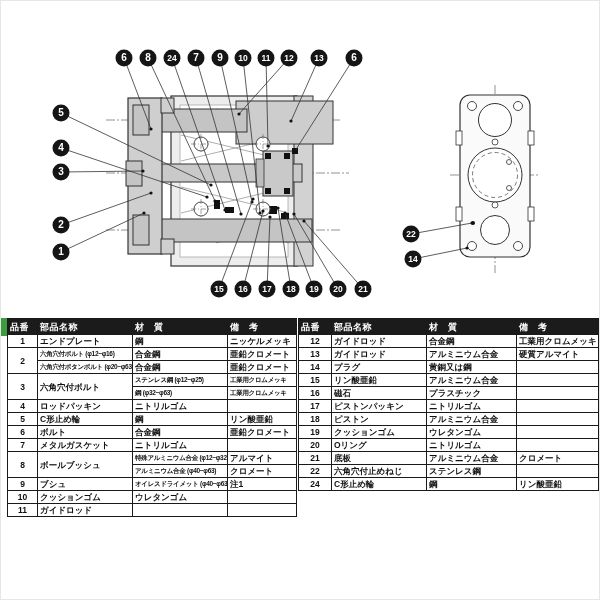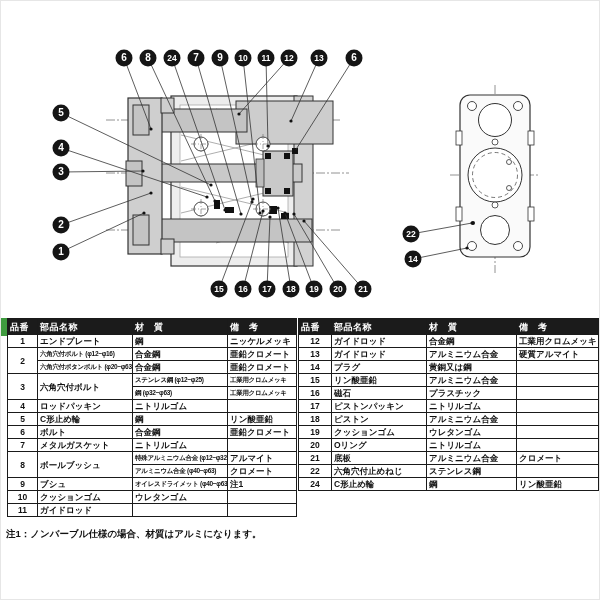--- a/index.html
+++ b/index.html
@@ -414,14 +414,13 @@
         </tr>
         <tr>
           <td class="no">24</td>
           <td class="name">C形止め輪</td>
           <td class="material">鋼</td>
           <td class="remark">リン酸亜鉛</td>
         </tr>
       </tbody>
   </table>
 
-  <div class="note">注1：ノンバーブル仕様の場合、材質はアルミになります。</div>
 </div>
 
 </body></html>

